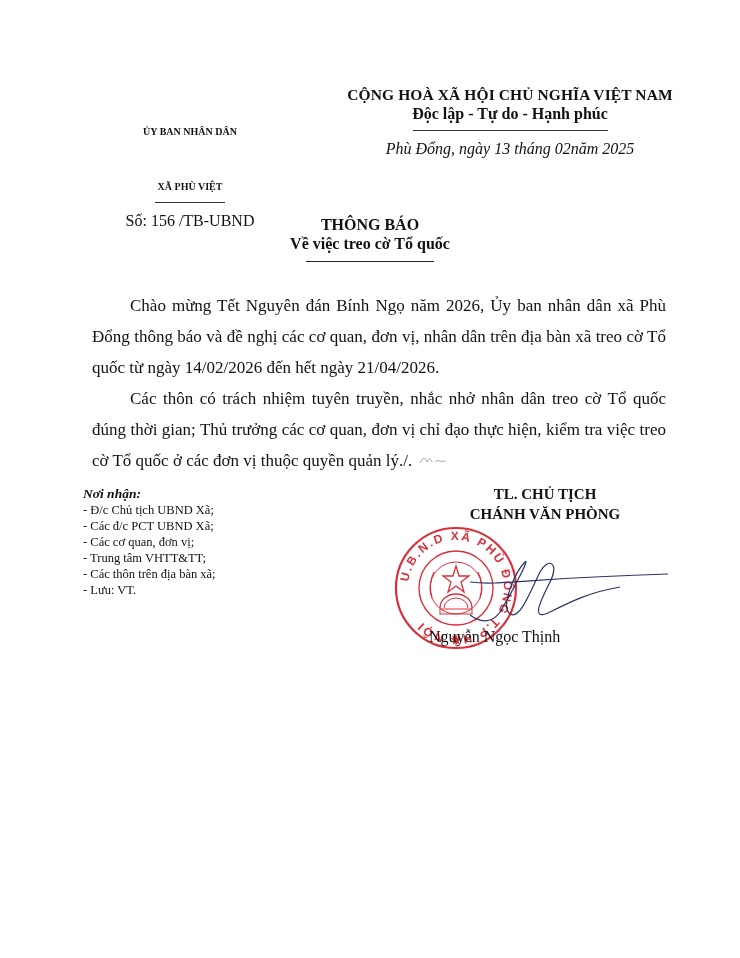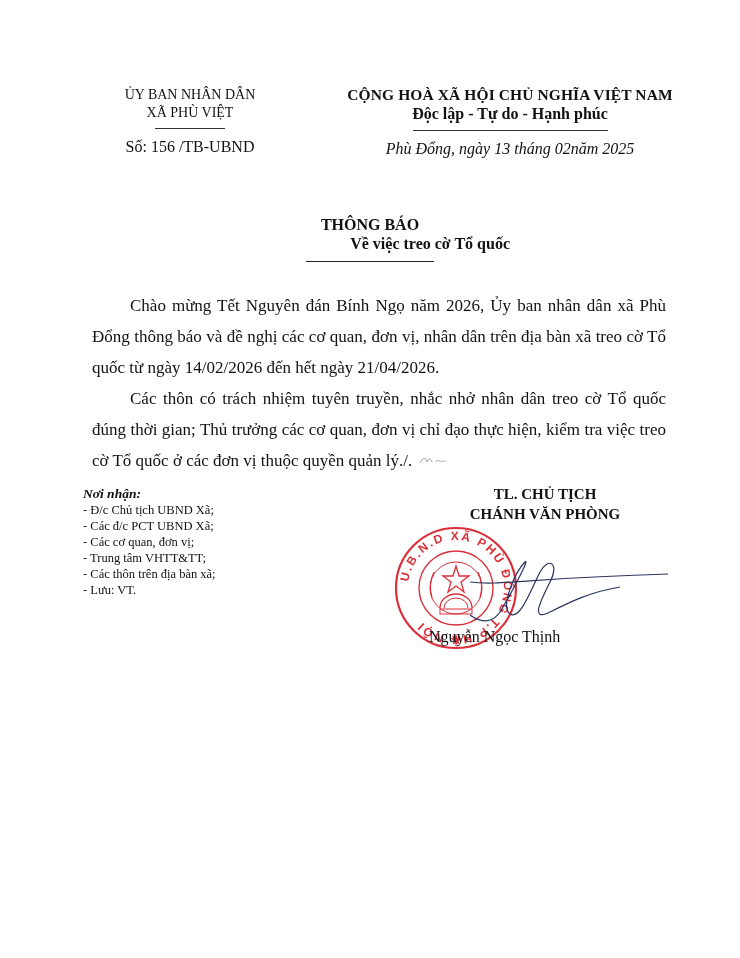--- a/index.html
+++ b/index.html
@@ -1,31 +1,31 @@
 <!DOCTYPE html>
 <html><head>
 <meta charset="utf-8">
 <style>
   html, body { margin:0; padding:0; background:#ffffff; }
   body { width:740px; height:958px; position:relative; overflow:hidden;
          font-family:"Liberation Serif", "DejaVu Serif", serif; color:#111; }
   .abs { position:absolute; }
   .center { text-align:center; }
   .header-left { left:80px; top:86px; width:220px; }
-  .header-left .l1, .header-left .l2 { font-size:14px; font-weight:normal; line-height:18px; }
+  .header-left .l1, .header-left .l2 { font-size:10px; font-weight:bold; line-height:18px;margin-top:37px; }
   .rule-left { width:70px; height:0; border-top:1px solid #333; margin:6px auto 8px; }
   .so-line { font-size:16px; line-height:20px; }
   .header-right { left:330px; top:86px; width:360px; }
   .header-right .l1 { font-size:15.5px; font-weight:bold; line-height:18px; letter-spacing:0.1px; }
   .header-right .l2 { font-size:16px; font-weight:bold; line-height:19px; }
   .rule-right { width:195px; height:0; border-top:1px solid #333; margin:7px auto 8px; }
   .date-line { font-style:italic; font-size:16px; line-height:20px; }
   .title-block { left:230px; top:215px; width:280px; }
   .title-block .t1 { font-size:16px; font-weight:bold; line-height:19px; }
-  .title-block .t2 { font-size:16px; font-weight:bold; line-height:19px;text-align:right; }
+  .title-block .t2 { font-size:16px; font-weight:bold; line-height:19px; }
   .rule-title { width:128px; height:0; border-top:1.5px solid #222; margin:8px auto 0; }
   .body { left:92px; width:574px; font-size:17px; line-height:31px; text-align:justify; }
   .p1 { top:290px; }
   .p2 { top:383px; }
   .body p { margin:0; text-indent:38px; }
   .initials { left:418px; top:455px; font-size:6px; color:#8a8aa0; font-style:italic; }
   .recipients { left:83px; top:486px; width:260px; font-size:12.5px; line-height:16px; }
   .recipients .head { font-weight:bold; font-style:italic; font-size:13.5px; line-height:16px; }
   .sign-block { left:410px; top:484px; width:270px; }
   .sign-block .s1, .sign-block .s2 { font-size:15px; font-weight:bold; line-height:20px; }

